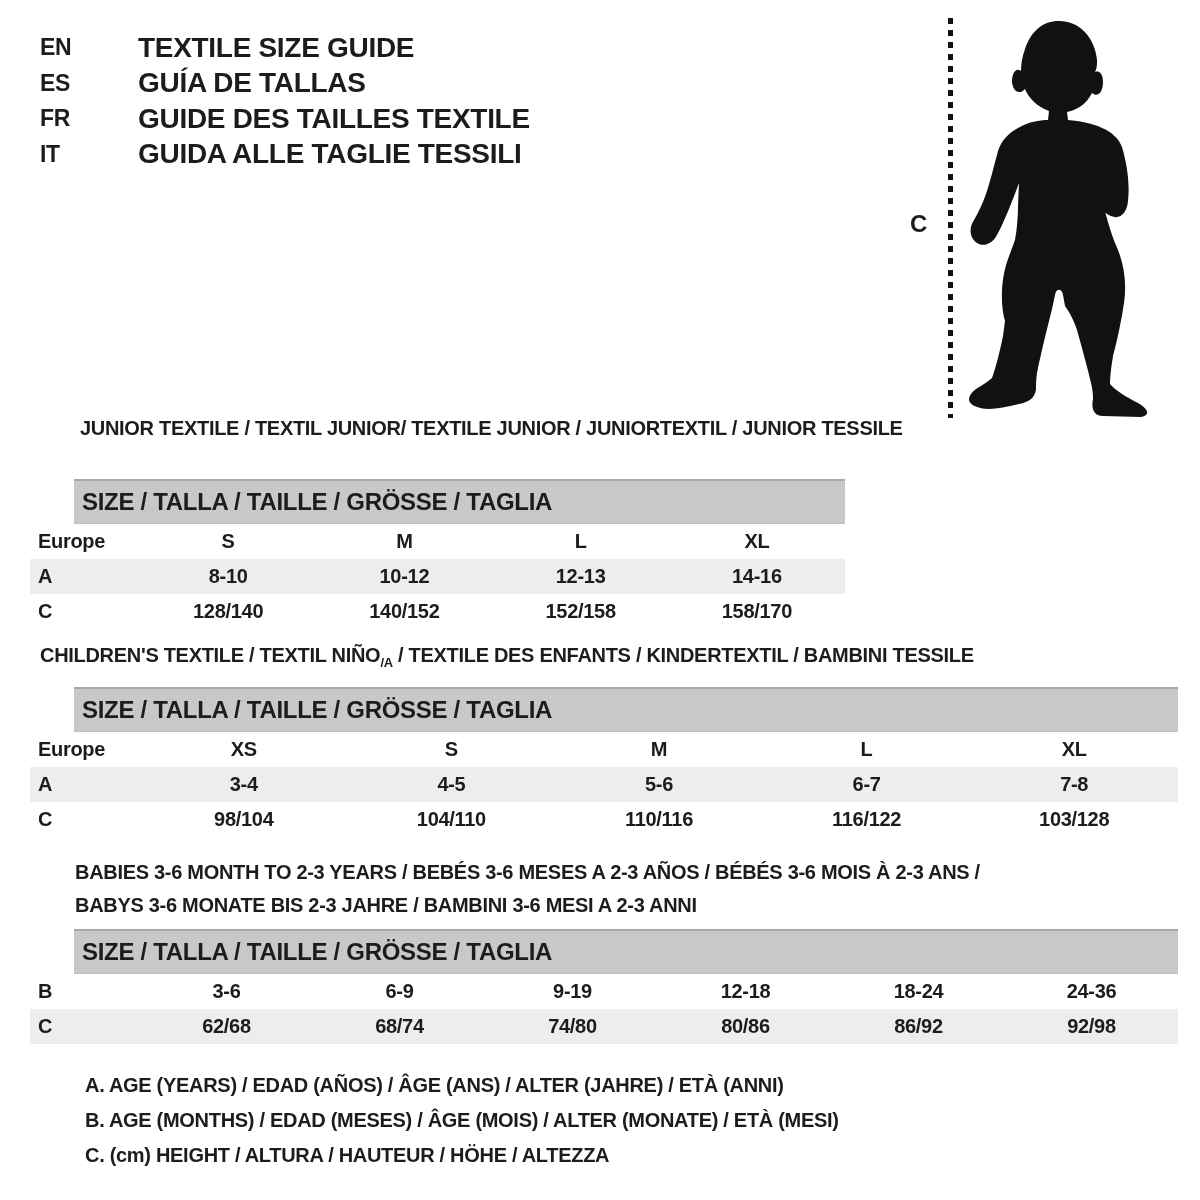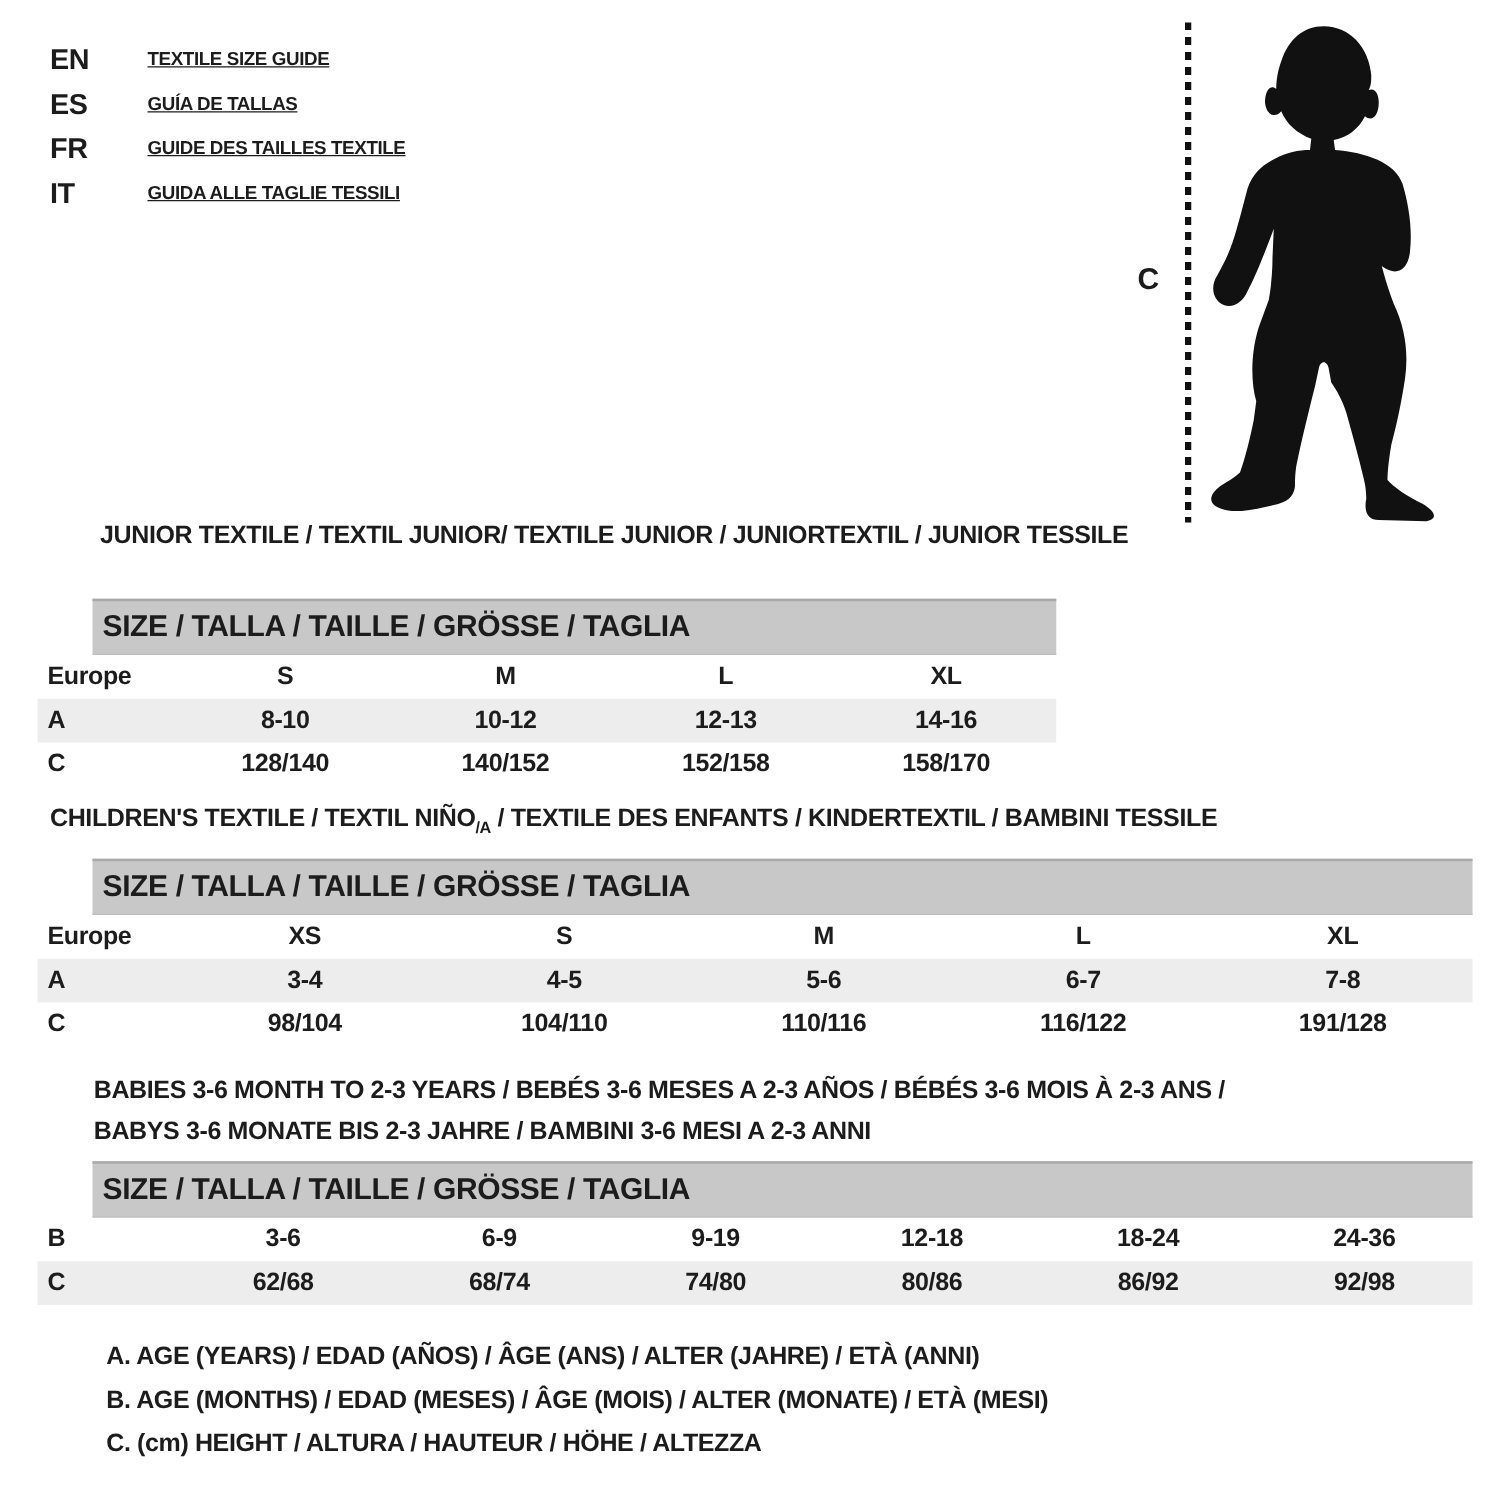--- a/index.html
+++ b/index.html
@@ -16,23 +16,23 @@
     position:relative;
     width:1200px;height:1200px;
     background:var(--bg);
     overflow:hidden;
     font-family:"Liberation Sans","DejaVu Sans",sans-serif;
     color:var(--text-color);
     letter-spacing:-0.3px;
   }
   
   .languages{position:absolute;left:40px;top:30px;}
-  .lang-row{display:flex;height:35.5px;align-items:center;}
+  .lang-row{display:flex;height:35.5px;align-items:center;gap:20px;}
   .lang-code{width:78px;font-size:23px;font-weight:700;}
-  .lang-title{font-size:15px;font-weight:700;white-space:nowrap;text-decoration:underline;}
+  .lang-title{font-size:28px;font-weight:700;white-space:nowrap;}
   
   .figure-area{position:absolute;left:0;top:0;width:1200px;height:430px;}
   .dashed-line{
     position:absolute;left:948px;top:18px;width:5px;height:400px;
     background:repeating-linear-gradient(to bottom,var(--silhouette) 0 6px,transparent 6px 12px);
   }
   .figure-label{position:absolute;left:910px;top:210px;font-size:24px;font-weight:700;}
   .baby-svg{position:absolute;left:952px;top:8px;}
   
   .sec-title{position:absolute;left:40px;font-size:20px;font-weight:700;white-space:nowrap;}
@@ -188,21 +188,21 @@
       <div class="cd">5-6</div>
       <div class="cd">6-7</div>
       <div class="cd">7-8</div>
     </div>
     <div class="trow">
       <div class="cl">C</div>
       <div class="cd">98/104</div>
       <div class="cd">104/110</div>
       <div class="cd">110/116</div>
       <div class="cd">116/122</div>
-      <div class="cd">191/128</div>
+      <div class="cd">103/128</div>
     </div>
   </div>
 
   <h2 class="sec-title title-babies">
     <div>BABIES 3-6 MONTH TO 2-3 YEARS / BEBÉS 3-6 MESES A 2-3 AÑOS / BÉBÉS 3-6 MOIS À 2-3 ANS /</div>
     <div>BABYS 3-6 MONATE BIS 2-3 JAHRE / BAMBINI 3-6 MESI A 2-3 ANNI</div>
   </h2>
   <div class="sgtable t-babies">
     <div class="band">SIZE / TALLA / TAILLE / GRÖSSE / TAGLIA</div>
     <div class="trow">

